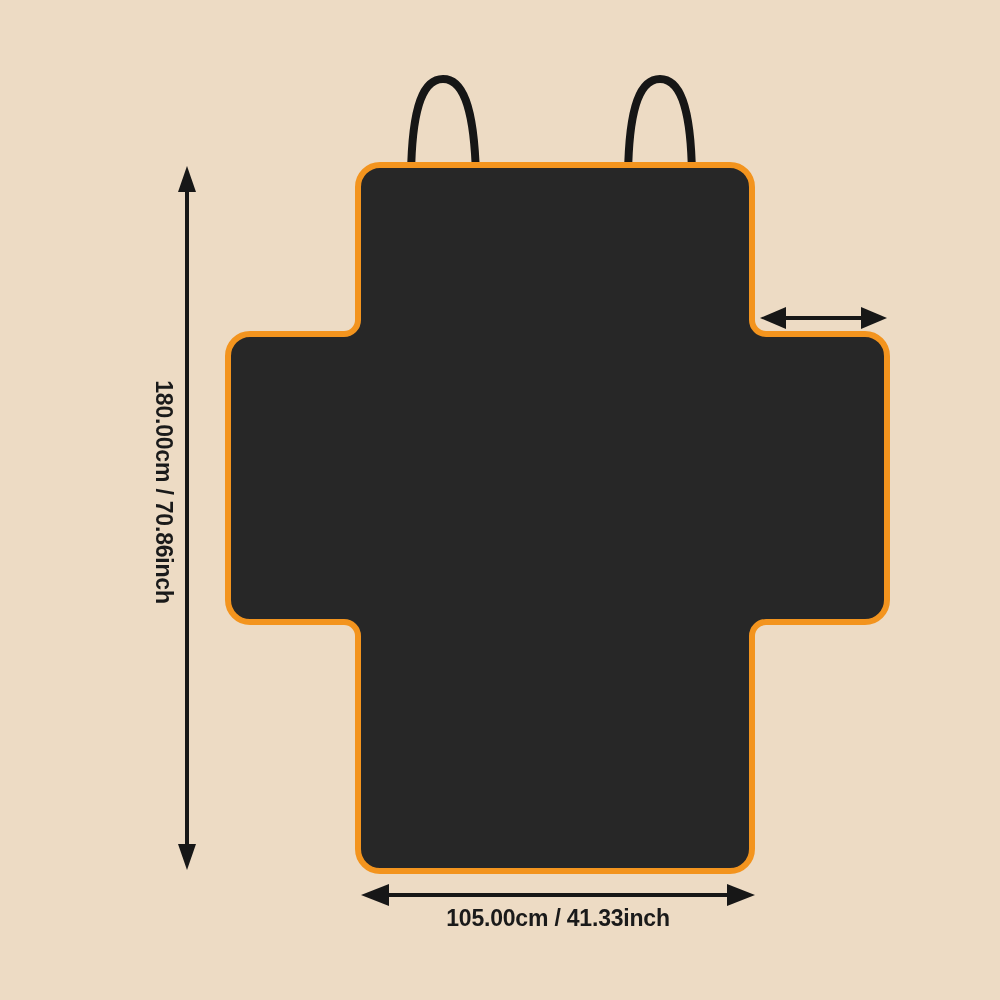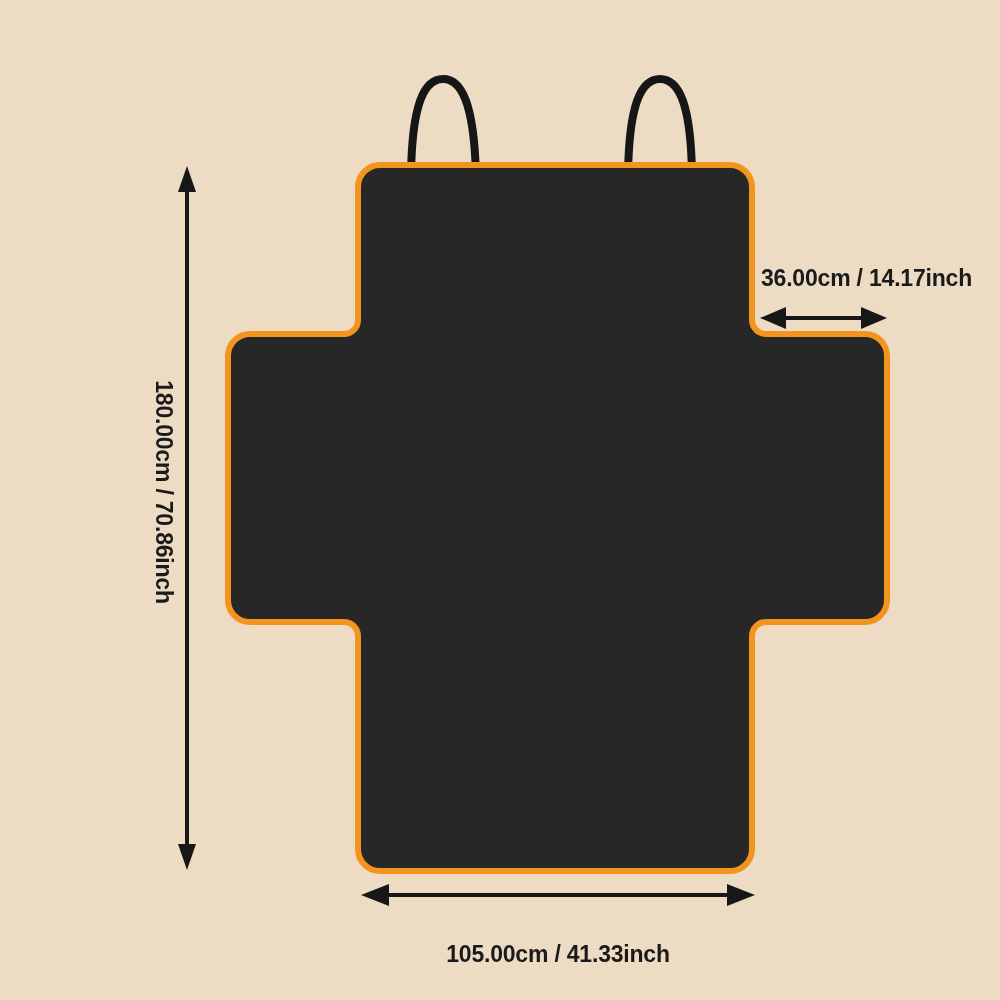--- a/index.html
+++ b/index.html
@@ -49,21 +49,20 @@
     line-height: 1.1;
   }
   .label-flap {
     left: 761px;
     top: 266px;
   }
   .label-width {
     left: 558px;
     top: 906px;
     transform: translateX(-50%);
-    margin-top: 36px;
   }
   .label-height {
     left: 163px;
     top: 492px;
     transform: translate(-50%, -50%) rotate(90deg);
   }
 </style>
 </head>
 <body>
 
@@ -95,17 +94,16 @@
 
     <g>
       <line class="dim-line" x1="385" y1="895" x2="731" y2="895"></line>
       <polygon class="dim-head" points="361,895 389,884 389,906"></polygon>
       <polygon class="dim-head" points="755,895 727,884 727,906"></polygon>
     </g>
   </svg>
 
   <div class="label label-height">180.00cm / 70.86inch</div>
 
-  <div class="label label-flap">36.00cm / 14.17inch</div>
 
   <div class="label label-width">105.00cm / 41.33inch</div>
 
 </div>
 
 </body></html>

